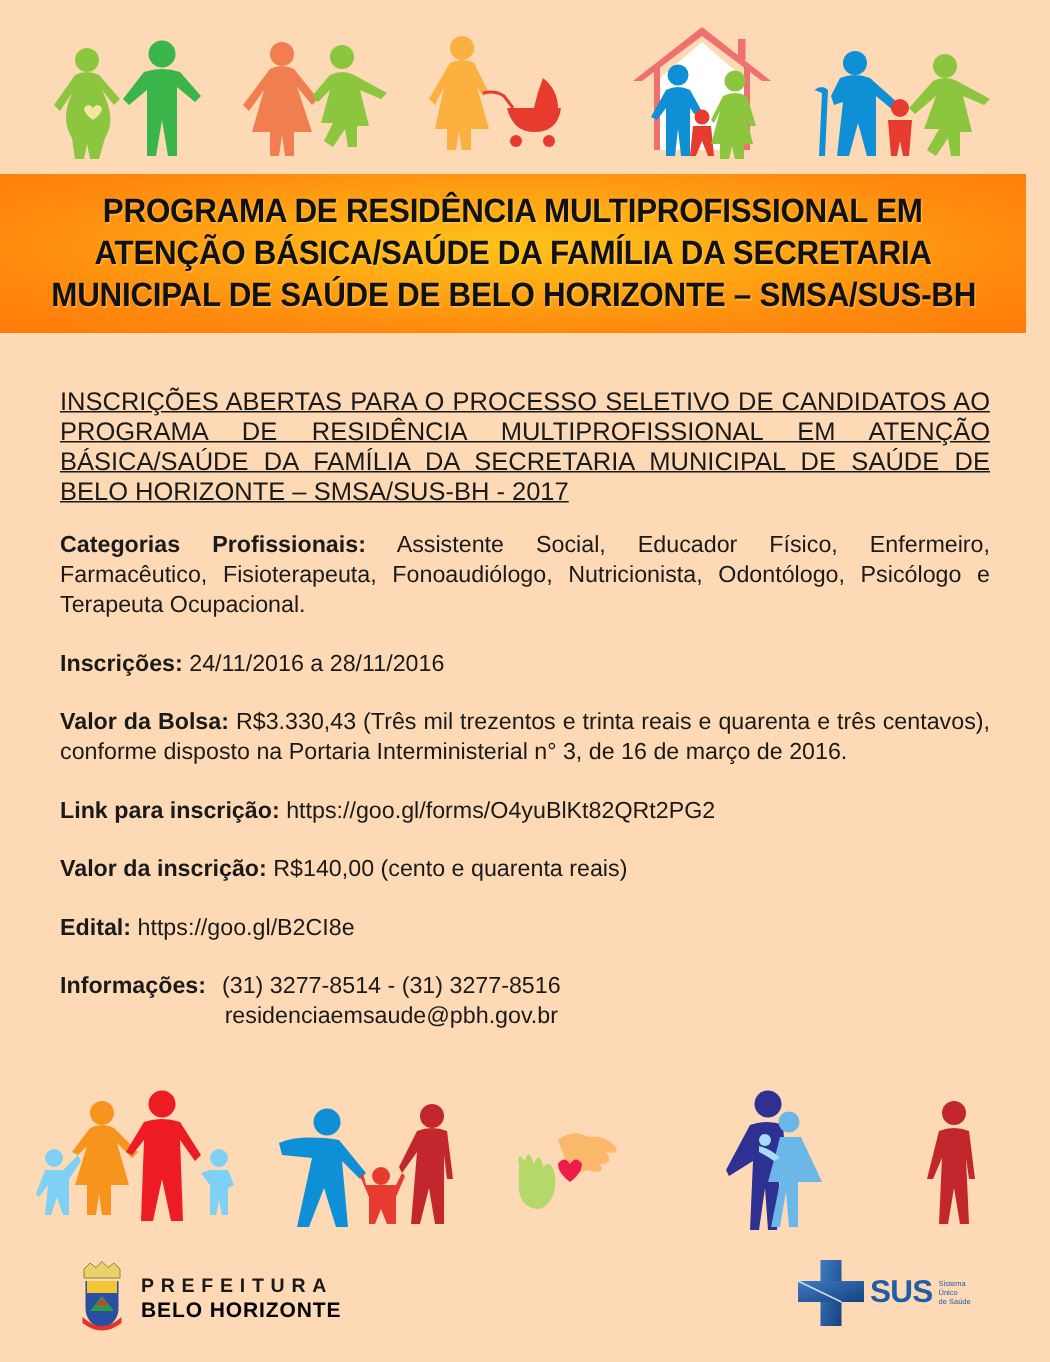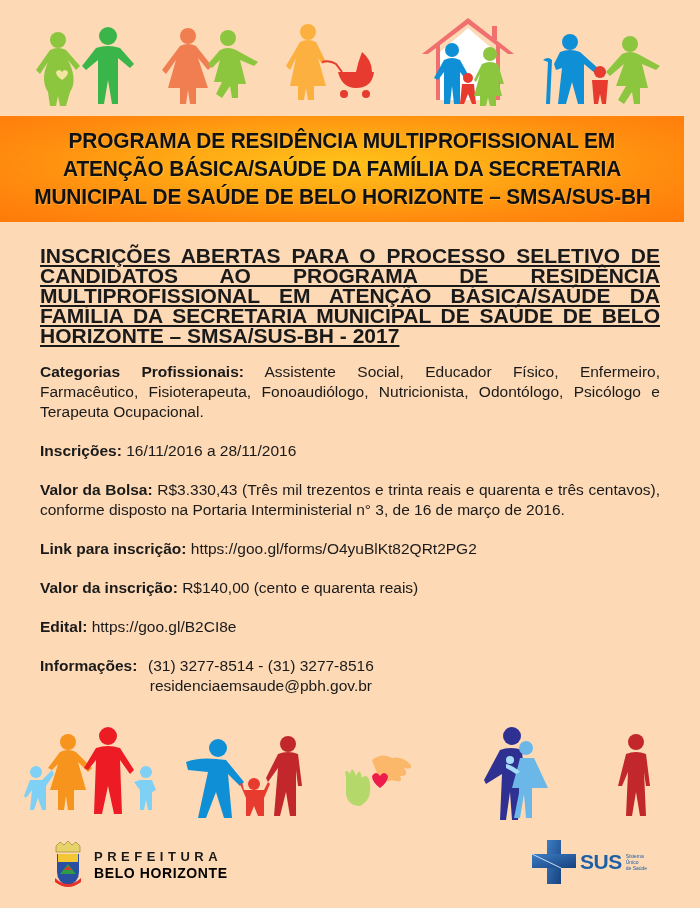--- a/index.html
+++ b/index.html
@@ -5,21 +5,21 @@
   html, body { margin:0; padding:0; }
   body { width:700px; height:908px; background:#fdd9b5; position:relative; overflow:hidden;
          font-family:"Liberation Sans", sans-serif; color:#1a1a1a; }
   .art { position:absolute; }
   .banner { position:absolute; left:0; top:116px; width:684px; height:106px;
     background: radial-gradient(ellipse at 50% 45%, #ffc21a 0%, #ffa814 35%, #ff8a0e 70%, #ff7a0a 100%);
     display:flex; flex-direction:column; align-items:center; justify-content:center; }
   .banner div { font-family:"Liberation Sans", sans-serif; font-weight:bold; font-size:22.5px; line-height:28px;
     color:#111; letter-spacing:-0.2px; text-shadow: 0 0 1px #fff3, 1px 1px 0 rgba(255,220,120,0.35); white-space:nowrap; transform:scaleX(0.93); }
   .content { position:absolute; left:40px; top:246px; width:620px; font-size:15.5px; line-height:20px; }
-  .headline { font-weight:bold; text-decoration:underline; text-align:justify; text-align-last:left; margin:0 0 16px 0; font-size:21px; line-height:20px; }
+  .headline { font-weight:normal; text-decoration:underline; text-align:justify; text-align-last:left; margin:12px 0 16px 0; font-size:17px; line-height:20px; }
   .para { margin:0 0 19px 0; text-align:justify; }
   .para b { font-weight:bold;margin-top:10px; }
   .info-row { display:flex; }
   .info-label { font-weight:bold; width:108px; flex:none; }
   .info-lines { display:flex; flex-direction:column;align-items:center; }
   .logo-pbh { position:absolute; left:52px; top:840px; display:flex; align-items:center; }
   .pbh-text { margin-left:10px; line-height:16px; }
   .pbh-text .l1 { font-weight:bold; font-size:13px; letter-spacing:4.5px; color:#1a1a1a; }
   .pbh-text .l2 { font-weight:bold; font-size:14px; letter-spacing:0.6px; color:#000000; }
   .logo-sus { position:absolute; left:530px; top:838px; display:flex; align-items:center; }
@@ -87,21 +87,21 @@
 </div>
 
 <div class="content">
   <p class="headline">INSCRIÇÕES ABERTAS PARA O PROCESSO SELETIVO DE CANDIDATOS AO PROGRAMA DE RESIDÊNCIA MULTIPROFISSIONAL EM ATENÇÃO BÁSICA/SAÚDE DA FAMÍLIA DA SECRETARIA MUNICIPAL DE SAÚDE DE BELO HORIZONTE – SMSA/SUS-BH - 2017</p>
 
   <p class="para">
     <b>Categorias Profissionais:</b><span> Assistente Social, Educador Físico, Enfermeiro, Farmacêutico, Fisioterapeuta, Fonoaudiólogo, Nutricionista, Odontólogo, Psicólogo e Terapeuta Ocupacional.</span>
   </p>
 
   <p class="para">
-    <b>Inscrições:</b><span> 16/11/2016 a 28/11/2016</span>
+    <b>Inscrições:</b><span> 24/11/2016 a 28/11/2016</span>
   </p>
 
   <p class="para">
     <b>Valor da Bolsa:</b><span> R$3.330,43 (Três mil trezentos e trinta reais e quarenta e três centavos), conforme disposto na Portaria Interministerial n° 3, de 16 de março de 2016.</span>
   </p>
 
   <p class="para">
     <b>Link para inscrição:</b><span> https://goo.gl/forms/O4yuBlKt82QRt2PG2</span>
   </p>
 

